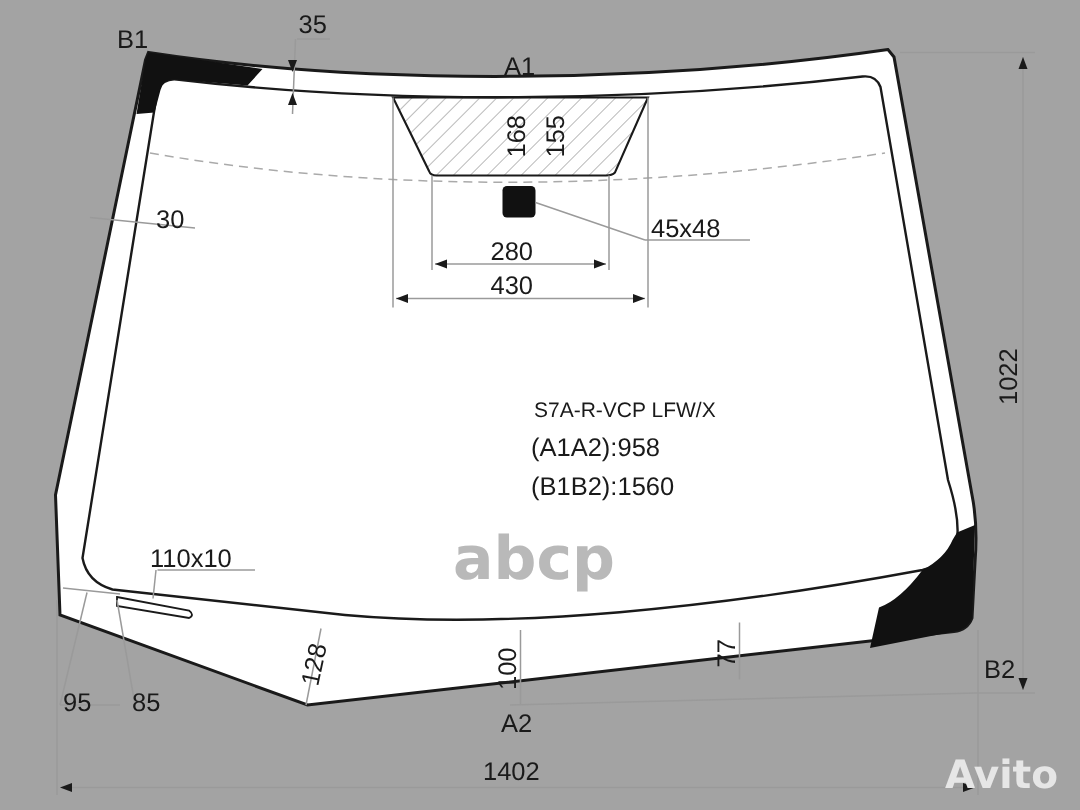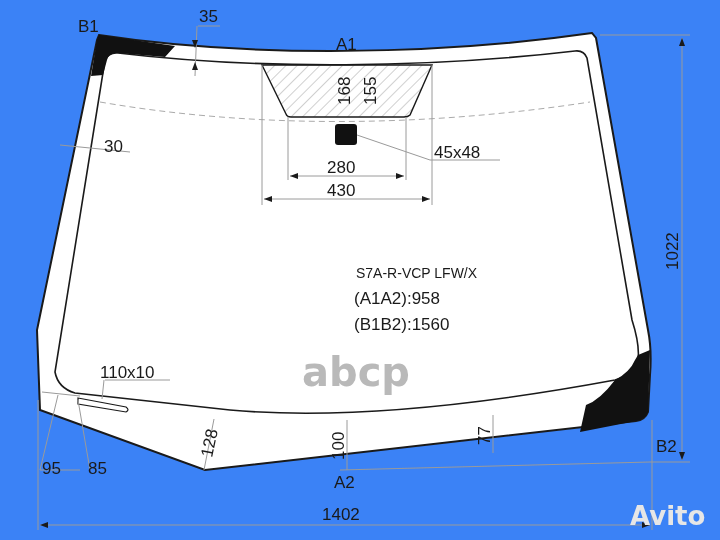--- a/index.html
+++ b/index.html
@@ -1,16 +1,16 @@
 <!DOCTYPE html>
 <html><head>
   <meta charset="utf-8">
   <style>
     html, body { margin: 0; padding: 0; background: #ffffff; }
-    #canvas { position: relative; width: 720px; height: 540px; overflow: hidden; background: #3b82f6; }
+    #canvas { position: relative; width: 720px; height: 540px; overflow: hidden; background: #a3a3a3; }
     svg { position: absolute; left: 0; top: 0; }
     .lbl { font-family: "Liberation Sans", sans-serif; fill: #1a1a1a; }
     .wm { font-family: "DejaVu Sans", sans-serif; fill: #b9b9b9; font-weight: bold; }
     .avito { font-family: "DejaVu Sans", sans-serif; fill: #e6e6e6; font-weight: bold; }
   </style>
 </head>
 <body>
 
 <div id="canvas">
 <svg width="720" height="540" viewBox="0 0 720 540">

